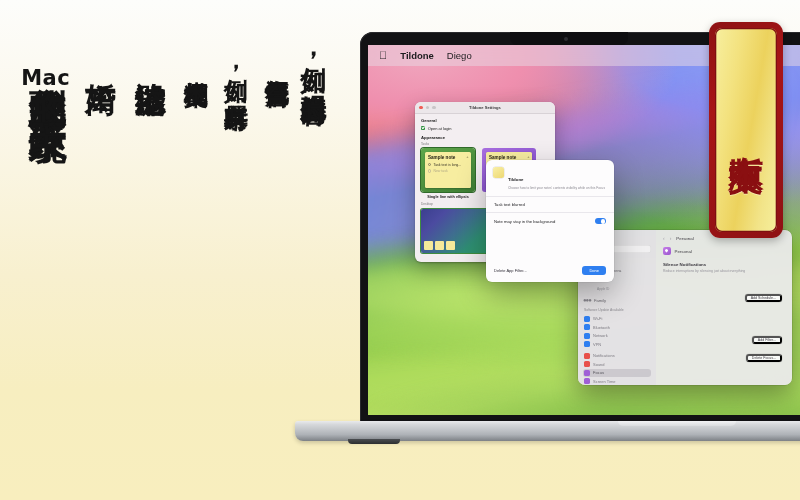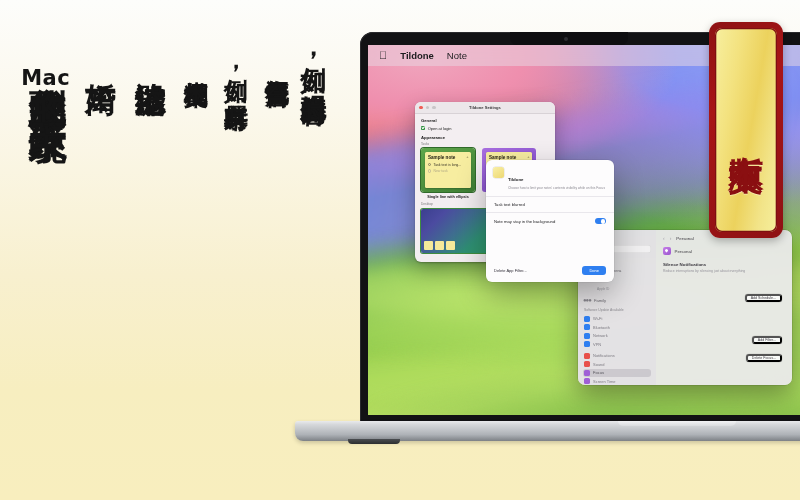--- a/index.html
+++ b/index.html
@@ -439,21 +439,21 @@
       <div id="screen">
         <div id="wall">
           <div class="waveband" style="top:58%;background:rgba(205,240,120,.55);"></div>
           <div class="waveband" style="top:70%;background:rgba(150,210,85,.5);"></div>
           <div class="waveband" style="top:82%;background:rgba(185,228,105,.5);"></div>
         </div>
 
         <div id="menubar">
           <span class="apple"></span>
           <span class="app">Tildone</span>
-          <span class="mi">Note</span>
+          <span class="mi">Diego</span>
         </div>
 
         <div id="tildone-win">
           <div id="tildone-titlebar">
             <span class="tl-lights">
                 <i></i>
                 <i></i>
                 <i></i>
               </span>
             <span id="tildone-title">Tildone Settings</span>

